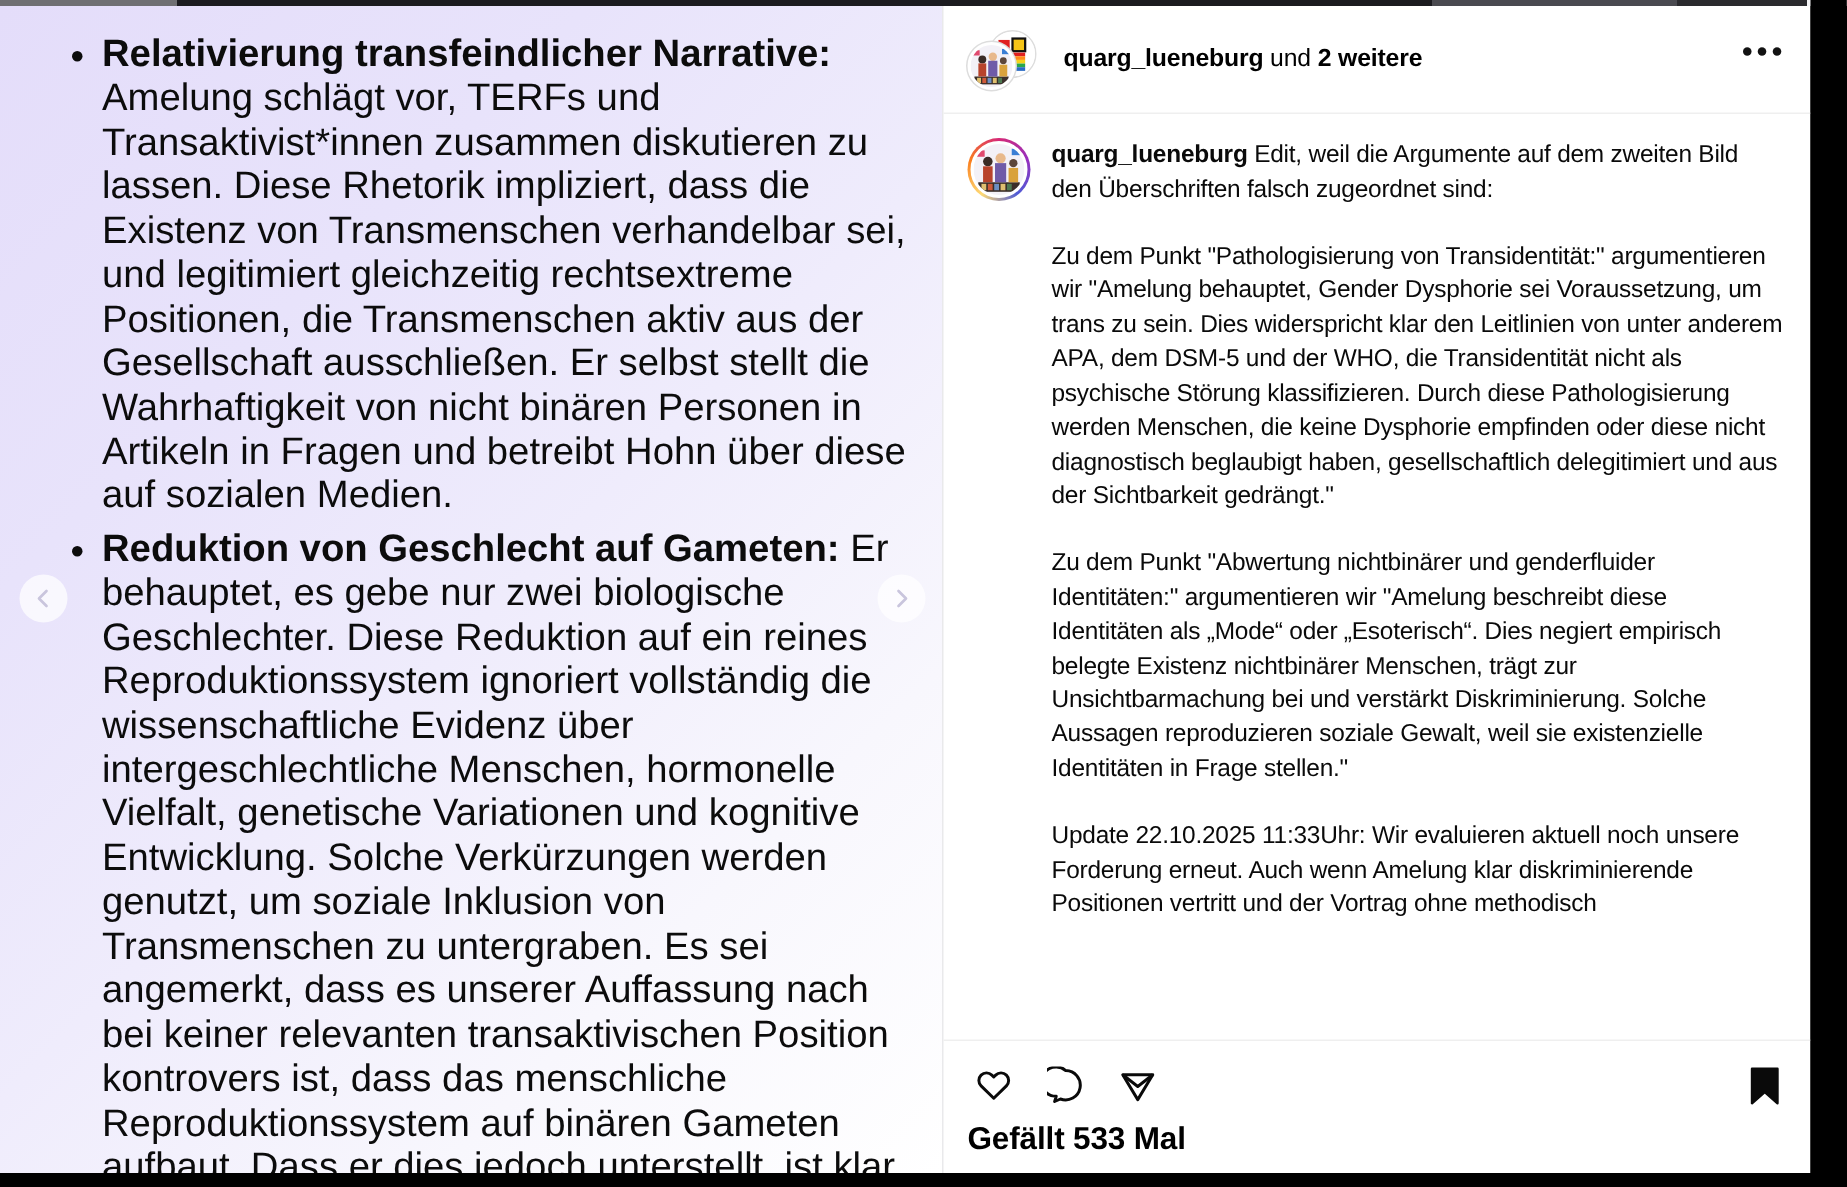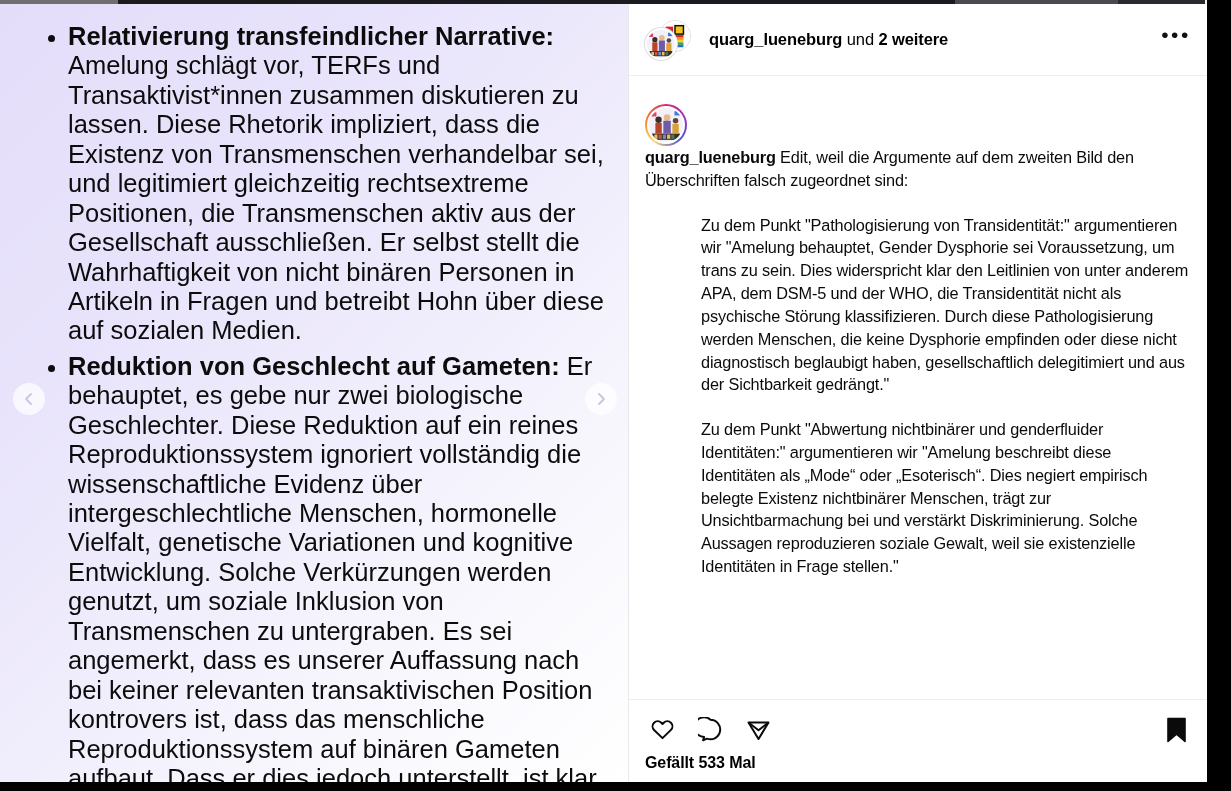--- a/index.html
+++ b/index.html
@@ -77,21 +77,20 @@
 
   
   .side-pane {
     position: absolute;
     left: 628px; top: 4px;
     width: 579px; height: 778px;
     background: #ffffff;
     border-left: 1px solid #e9e9eb;
     display: flex;
     flex-direction: column;
-    gap: 12px;
   }
 
   
   .post-header {
     height: 72px;
     flex: 0 0 72px;
     display: flex;
     align-items: center;
     padding: 0 14px 0 16px;
     border-bottom: 1px solid #efefef;
@@ -148,21 +147,20 @@
   
   .caption-scroll {
     flex: 1 1 auto;
     overflow: hidden;
     padding: 16px 18px 0 16px;
     position: relative;
   }
   .caption-row {
     display: flex;
     align-items: flex-start;
-    flex-direction: column;
   }
   .cap-avatar {
     flex: 0 0 42px;
     width: 42px; height: 42px;
     border-radius: 50%;
     margin-right: 14px;
     padding: 2px;
     background: conic-gradient(from 215deg, #feda75, #fa7e1e, #d62976, #962fbf, #4f5bd5, #feda75);
   }
   .cap-avatar .av-inner {
@@ -208,21 +206,21 @@
     cursor: pointer;
     background: none; border: none; padding: 0;
   }
   .act-spacer { flex: 1 1 auto; }
   .act-save {
     width: 30px; height: 34px;
     display: flex; align-items: center; justify-content: center;
     cursor: pointer; background: none; border: none; padding: 0;
   }
   .likes {
-    font-size: 16px;
+    font-size: 21px;
     font-weight: bold;
     color: #000;
     margin-top: 6px;
     letter-spacing: -0.1px;
   }
   .timeago {
     font-size: 14px;
     color: #8e8e8e;
     margin-top: 6px;
     letter-spacing: -0.1px;
@@ -377,20 +375,21 @@
         <div class="cap-text">
           <span class="uname">quarg_lueneburg</span><span> Edit, weil die Argumente auf dem zweiten Bild den Überschriften falsch zugeordnet sind:</span>
         </div>
       </div>
 
       <div class="cap-gap"></div>
       <div class="cap-tail">Zu dem Punkt "Pathologisierung von Transidentität:" argumentieren wir "Amelung behauptet, Gender Dysphorie sei Voraussetzung, um trans zu sein. Dies widerspricht klar den Leitlinien von unter anderem APA, dem DSM-5 und der WHO, die Transidentität nicht als psychische Störung klassifizieren. Durch diese Pathologisierung werden Menschen, die keine Dysphorie empfinden oder diese nicht diagnostisch beglaubigt haben, gesellschaftlich delegitimiert und aus der Sichtbarkeit gedrängt."</div>
       <div class="cap-gap"></div>
       <div class="cap-tail">Zu dem Punkt "Abwertung nichtbinärer und genderfluider Identitäten:" argumentieren wir "Amelung beschreibt diese Identitäten als „Mode“ oder „Esoterisch“. Dies negiert empirisch belegte Existenz nichtbinärer Menschen, trägt zur Unsichtbarmachung bei und verstärkt Diskriminierung. Solche Aussagen reproduzieren soziale Gewalt, weil sie existenzielle Identitäten in Frage stellen."</div>
       <div class="cap-gap"></div>
+      <div class="cap-tail">Update 22.10.2025 11:33Uhr: Wir evaluieren aktuell noch unsere Forderung erneut. Auch wenn Amelung klar diskriminierende Positionen vertritt und der Vortrag ohne methodisch</div>
     </div>
 
     <div class="actions-wrap">
       <div class="actions-row">
         <button class="act-btn">
           <span>
             <svg width="25" height="25" viewBox="0 0 24 24" aria-hidden="true">
               <path d="M12 20.3 3.9 12.4a4.9 4.9 0 0 1 0-6.9 4.9 4.9 0 0 1 6.9 0l1.2 1.2 1.2-1.2a4.9 4.9 0 0 1 6.9 0 4.9 4.9 0 0 1 0 6.9z" fill="none" stroke="#0a0a0a" stroke-width="1.9" stroke-linejoin="round"></path>
             </svg>
           </span>

